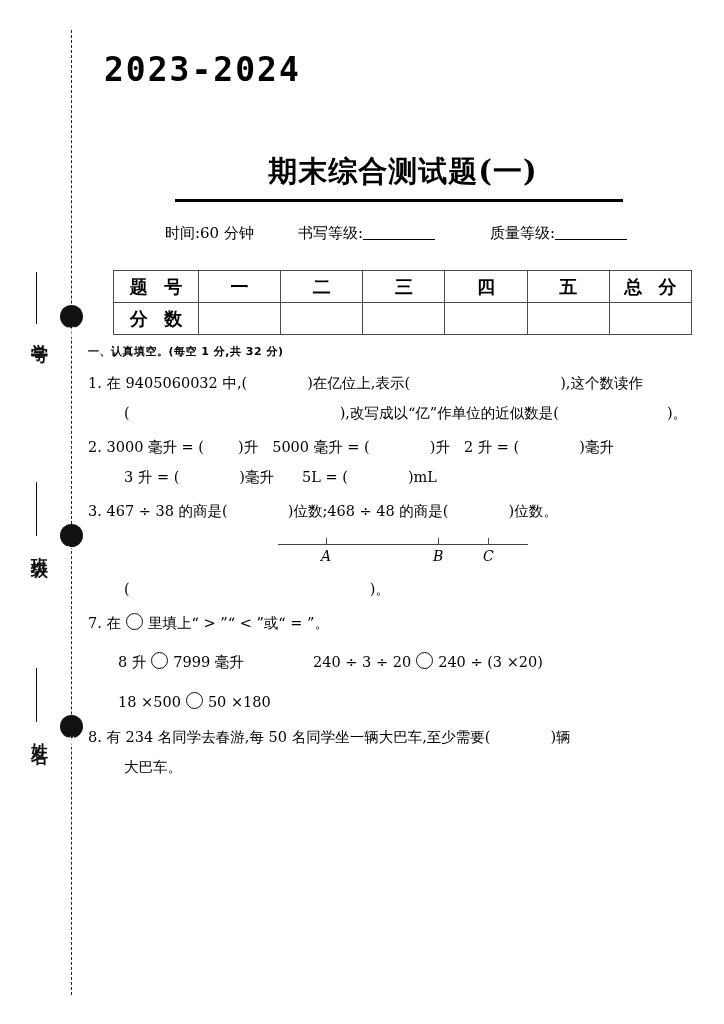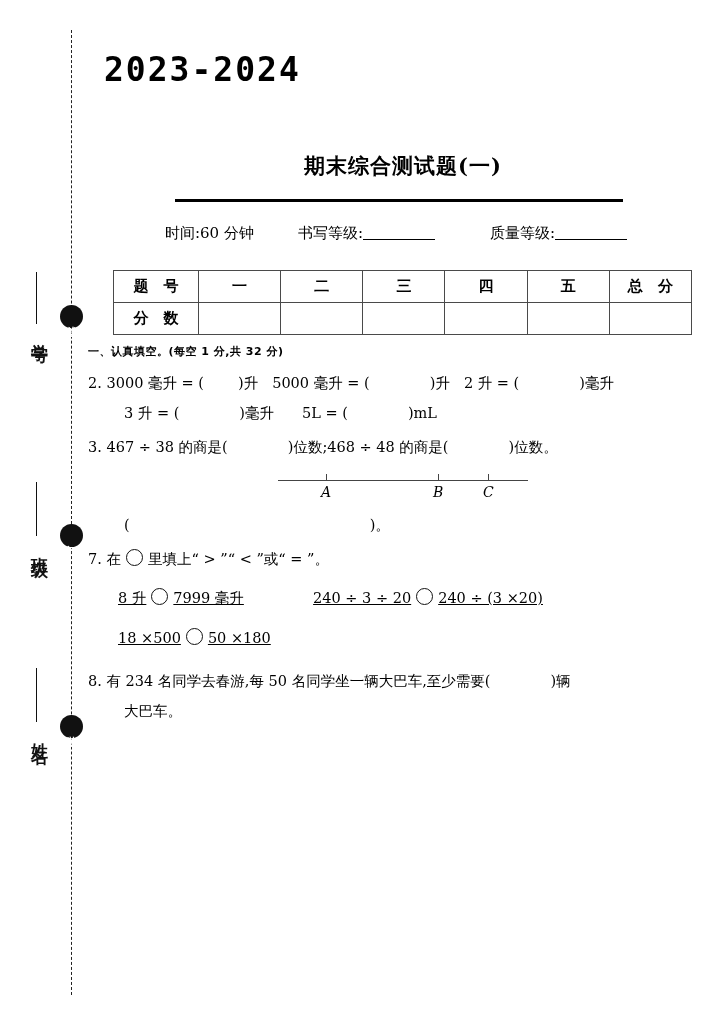--- a/index.html
+++ b/index.html
@@ -91,21 +91,21 @@
     letter-spacing: 2px;
     color: #000;
   }
   .paper-title {
     position: absolute;
     left: 113px;
     top: 152px;
     width: 580px;
     text-align: center;
     font-family: "DejaVu Serif", serif;
-    font-size: 21px;
+    font-size: 29px;
     font-weight: bold;
     letter-spacing: 1px;
   }
   .title-rule {
     position: absolute;
     left: 175px;
     top: 199px;
     width: 448px;
     height: 0;
     border-top: 3px solid #000;
@@ -139,21 +139,21 @@
     top: 270px;
     width: 579px;
     border-collapse: collapse;
     table-layout: fixed;
   }
   .score-table td {
     border: 1px solid #4a4a4a;
     height: 31px;
     text-align: center;
     font-family: "DejaVu Serif", serif;
-    font-size: 15px;
+    font-size: 18px;
     font-weight: bold;
     letter-spacing: 5px;
     text-indent: 5px;
     padding: 0;
   }
   .score-table td.col-head { width: 84px; }
 
   
   .content {
     position: absolute;
@@ -228,21 +228,21 @@
     border: 1.3px solid #111;
     border-radius: 50%;
     vertical-align: -2px;
     margin: 0 5px;
   }
   .cmp-row {
     padding-left: 30px;
     line-height: 40px;
     margin: 0;
   }
-  .cmp-row .item { display: inline-block; text-decoration: underline; }
+  .cmp-row .item { display: inline-block; }
   .cmp-gap { display: inline-block; width: 60px; }
 </style>
 </head>
 <body>
 
 <div class="binding-sidebar">
   <div class="dashed-line"></div>
 
   <div class="binding-badge badge-1">
     <span>线</span>
@@ -298,20 +298,25 @@
     <td></td>
     <td></td>
   </tr>
 </tbody>
   </table>
 
 <div class="content">
 
   <div class="section-head">一、认真填空。(每空 1 分,共 32 分)</div>
 
+  <div class="q">
+    <span>1.</span>
+    <span>在 9405060032 中,(</span><span class="sp-md"></span><span>)在亿位上,表示(</span><span class="sp-xl"></span><span>),这个数读作</span>
+    <span class="ind"><span>(</span><span class="sp-xl"></span><span style="display:inline-block;width:60px"></span><span>),改写成以“亿”作单位的近似数是(</span><span class="sp-lg"></span><span>)。</span></span>
+  </div>
 
   <div class="q">
     <span>2.</span>
     <span>3000 毫升 = (</span><span class="sp-sm"></span><span>)升</span><span class="gap-s"></span><span>5000 毫升 = (</span><span class="sp-md"></span><span>)升</span><span class="gap-s"></span><span>2 升 = (</span><span class="sp-md"></span><span>)毫升</span>
     <span class="ind"><span>3 升 = (</span><span class="sp-md"></span><span>)毫升</span><span class="gap-m"></span><span>5L = (</span><span class="sp-md"></span><span>)mL</span></span>
   </div>
 
   <div class="q">
     <span>3.</span>
     <span>467 ÷ 38 的商是(</span><span class="sp-md"></span><span>)位数;468 ÷ 48 的商是(</span><span class="sp-md"></span><span>)位数。</span>
@@ -342,19 +347,19 @@
     <span class="item">8 升</span><span class="circ"></span><span class="item">7999 毫升</span>
     <span class="cmp-gap"></span>
     <span class="item">240 ÷ 3 ÷ 20</span><span class="circ"></span><span class="item">240 ÷ (3 ×20)</span>
   </div>
 
 
   <div class="cmp-row">
     <span class="item">18 ×500</span><span class="circ"></span><span class="item">50 ×180</span>
   </div>
 
-  <div class="q" style="margin-top:8px">
+  <div class="q" style="margin-top:0">
     <span>8.</span>
     <span>有 234 名同学去春游,每 50 名同学坐一辆大巴车,至少需要(</span><span class="sp-md"></span><span>)辆</span>
     <span class="ind"><span>大巴车。</span></span>
   </div>
 
 </div>
 
 </body></html>

